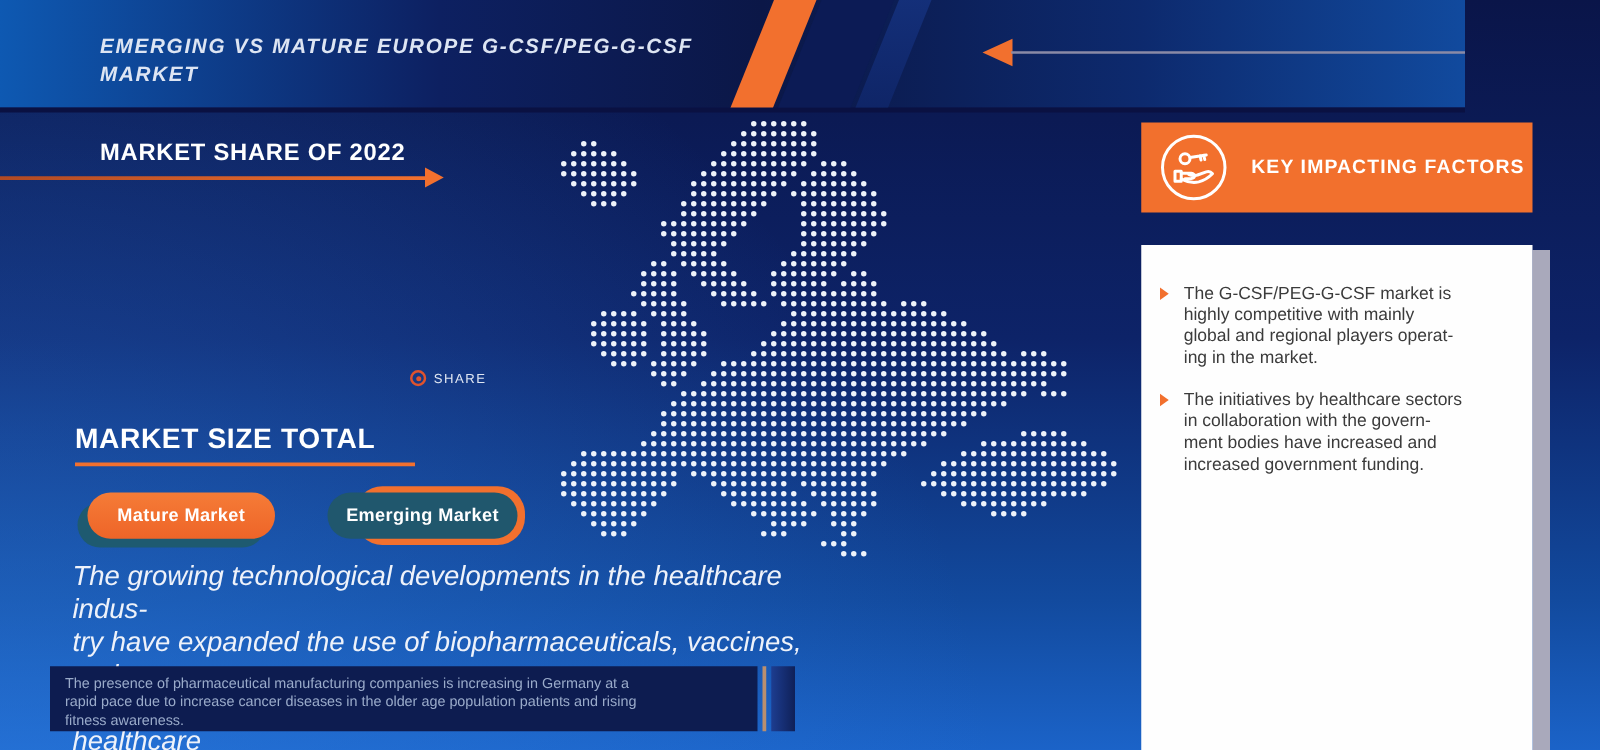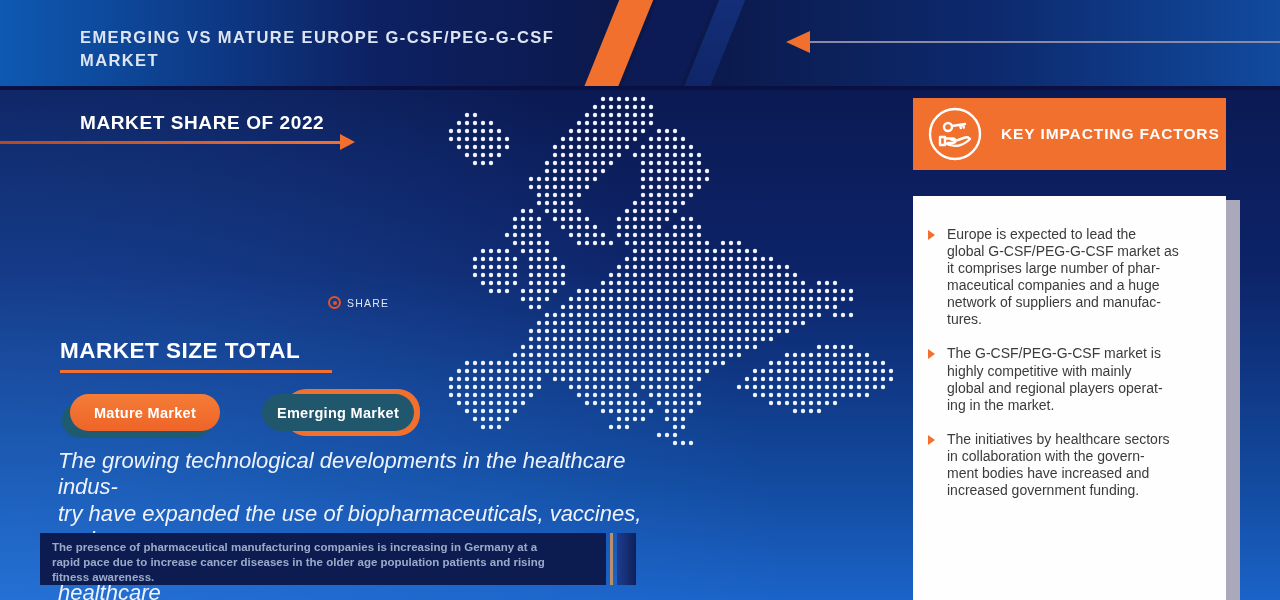--- a/index.html
+++ b/index.html
@@ -8,24 +8,25 @@
 
   .stage{
     position:relative; width:1280px; height:600px; overflow:hidden;
     background:
       radial-gradient(circle at 0% 115%, rgba(45,125,225,.55), rgba(45,125,225,0) 55%),
       linear-gradient(to bottom, #0a1549 0%, #0d2368 45%, #124a9e 80%, #1b63c8 100%);
   }
 
   
   .header{
-    position:absolute; left:0; top:0; width:1280px; height:90px;
+    position:absolute; left:0; top:0; width:1172px; height:90px;
     background:linear-gradient(90deg, #0e59b2 0%, #0d2061 30%, #0b1747 52%, #0d2a6e 78%, #114a9e 100%);
     border-bottom:4px solid #0a1142;
     overflow:hidden;
+    font-style:italic;
   }
   .stripe{ position:absolute; top:-25px; height:145px; transform:skewX(-22deg); }
   .stripe.orange{ left:600px; width:34px; background:#f2702e; }
   .stripe.navy{ left:638px; width:58px; background:#0c1b55; }
   .stripe.soft{ left:700px; width:26px; background:linear-gradient(180deg,#15327e,#0d2160); }
   .header-title{
     position:absolute; left:80px; top:26px;
     color:#dde5f3; font-size:16.5px; font-weight:bold; letter-spacing:1.4px;
     line-height:1.4; white-space:pre-line;
   }
@@ -86,21 +87,21 @@
 
   
   .description{
     position:absolute; left:58px; top:448px; width:625px;
     color:#eef2fa; font-size:22px; line-height:1.2; white-space:pre-line;font-style:italic;
   }
 
   
   .footnote-bar{
     position:absolute; left:40px; top:533px; width:566px; height:52px;
-    background:#0d1c50; padding:7px 12px;font-weight:bold;
+    background:#0d1c50; padding:7px 12px;
   }
   .footnote-bar p{
     color:#9aabca; font-size:11.5px; line-height:1.3; white-space:pre-line;
   }
   .footnote-accent-line{ position:absolute; left:610px; top:533px; width:3px; height:52px; background:#b98f6f; }
   .footnote-accent-bar{ position:absolute; left:617px; top:533px; width:19px; height:52px; background:linear-gradient(90deg,#1d3d90,#0f2058); }
 
   
   .panel-shadow{ position:absolute; left:1226px; top:200px; width:14px; height:400px; background:#a9a9bb; }
   .panel-white{ position:absolute; left:913px; top:196px; width:313px; height:404px; background:#fefefe; }
@@ -1314,29 +1315,20 @@
         <path d="M13 31 l5 0 0 8 -5 0 z"></path>
         <path d="M18 37 q7 4 14 2.5 q6 -1.5 11 -6.5 q-2 -2.5 -5 -1.5 l-7 2.5 q-4 1 -7 -0.5"></path>
         <path d="M18 32.5 l8 0 q2.5 0.5 2.5 2.5 0 1.5 -2.5 1.8 l-5 0.2"></path>
       </svg>
     </div>
     <h2>KEY IMPACTING FACTORS</h2>
   </div>
   <div class="bullets">
     <div class="bullet">
       <div class="bullet-marker"></div>
-      <p>Europe is expected to lead the
-global G-CSF/PEG-G-CSF market as
-it comprises large number of phar-
-maceutical companies and a huge
-network of suppliers and manufac-
-tures.</p>
-    </div>
-    <div class="bullet">
-      <div class="bullet-marker"></div>
       <p>The G-CSF/PEG-G-CSF market is
 highly competitive with mainly
 global and regional players operat-
 ing in the market.</p>
     </div>
     <div class="bullet">
       <div class="bullet-marker"></div>
       <p>The initiatives by healthcare sectors
 in collaboration with the govern-
 ment bodies have increased and

